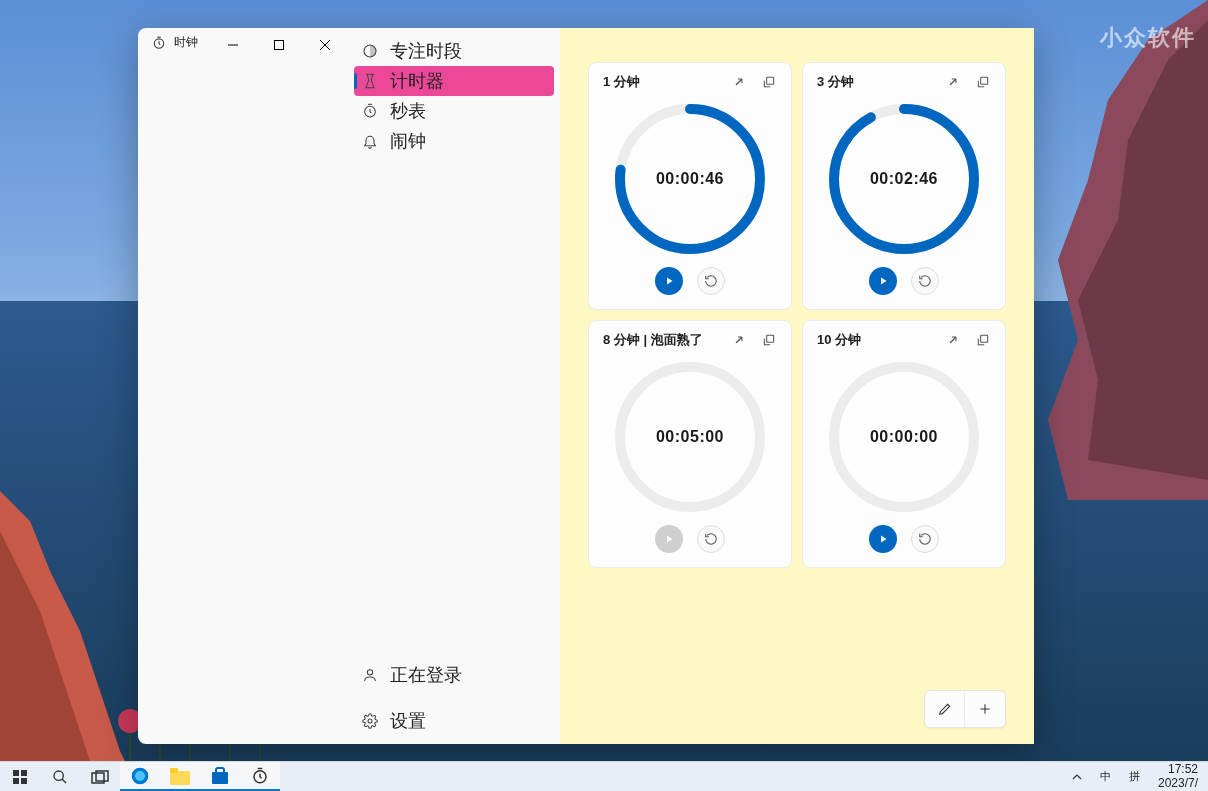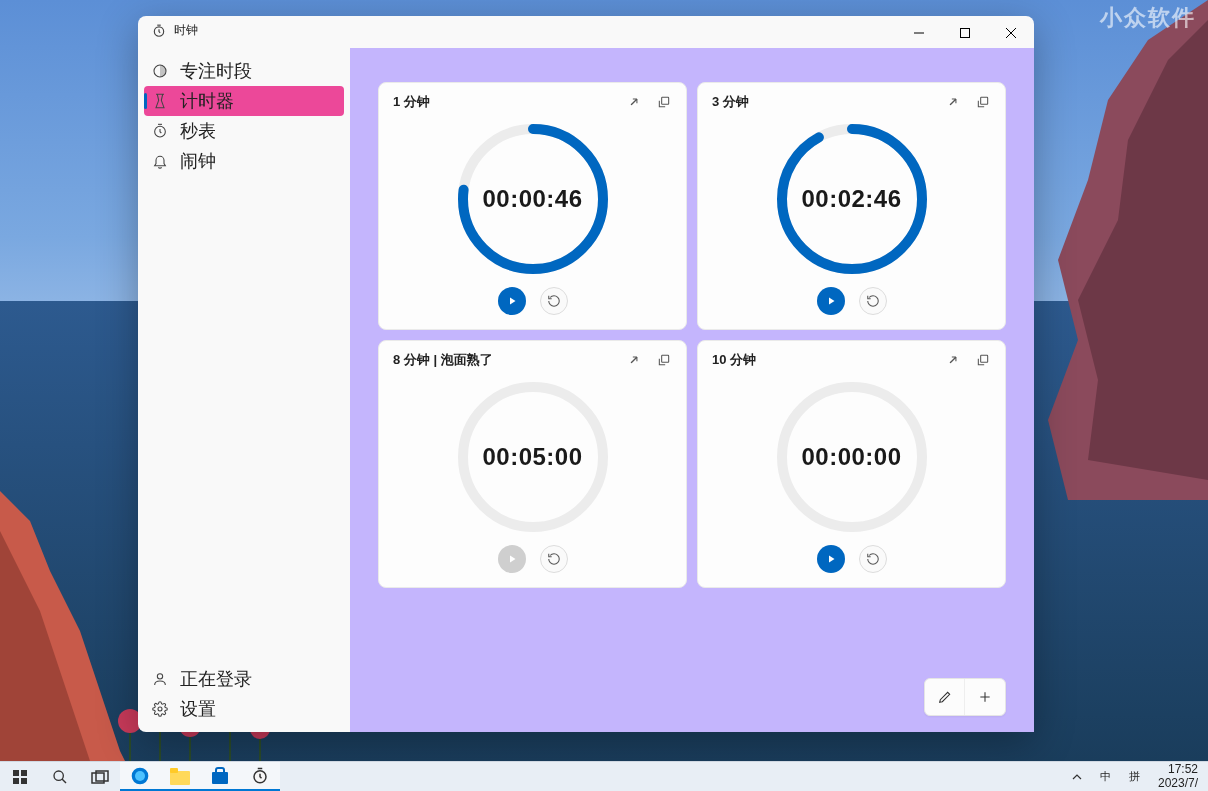--- a/index.html
+++ b/index.html
@@ -7,26 +7,26 @@
 
 .desktop {
   position: absolute; inset: 0;
   background: linear-gradient(180deg, #5c8fd6 0%, #7aa8e0 30%, #a5c4ea 50%, #c8ddef 100%);
 }
 .mountain-right { position: absolute; right: 0; top: 0; width: 180px; height: 500px; }
 .mountain-left { position: absolute; left: 0; bottom: 0; width: 140px; height: 400px; }
 .ocean { position: absolute; bottom: 30px; left: 0; right: 0; height: 460px; background: linear-gradient(180deg, #2d5a8f 0%, #1a3d5c 100%); }
 .flowers { position: absolute; bottom: 30px; left: 100px; width: 200px; height: 120px; }
 
-.watermark { position: absolute; top: 3px; right: 12px; font-size: 22px; font-weight: 600; color: rgba(255,255,255,0.6); letter-spacing: 2px; }
+.watermark { position: absolute; top: 23px; right: 12px; font-size: 22px; font-weight: 600; color: rgba(255,255,255,0.6); letter-spacing: 2px; }
 
 .window {
-  position: absolute; top: 16px; left: 138px; width: 896px; height: 716px;
+  position: absolute; top: 28px; left: 138px; width: 896px; height: 716px;
   background: #f9f9f9; border-radius: 8px; box-shadow: 0 10px 40px rgba(0,0,0,0.3);
-  display: flex; flex-direction: column;
+  display: flex; flex-direction: row;
 }
 
 .titlebar { height: 32px; display: flex; align-items: flex-start; padding: 2px 0 0 0; }
 .titlebar-left { display: flex; align-items: center; gap: 8px; padding: 4px 12px 0 14px; font-size: 12px; color: #222; }
 .win-controls { margin-left: auto; display: flex; }
 .win-btn { width: 46px; height: 30px; display: flex; align-items: center; justify-content: center; cursor: pointer; }
 
 .body { flex: 1; display: flex; overflow: hidden; }
 
 .sidebar { width: 212px; display: flex; flex-direction: column; padding: 8px 6px 8px 6px; }
@@ -34,39 +34,39 @@
 .nav-item {
   display: flex; align-items: center; gap: 12px; height: 30px; padding: 0 10px 0 8px;
   border-radius: 4px; font-size: 18px; color: #222; cursor: pointer; position: relative;
 }
 .nav-item.active { background: #ec4899; }
 .nav-item.active::before {
   content: ""; position: absolute; left: 0; top: 7px; bottom: 7px; width: 3px;
   background: #0067c0; border-radius: 2px;
 }
 .nav-icon { width: 16px; height: 16px; display: flex; align-items: center; justify-content: center; color: #444; }
-.sidebar-bottom { display: flex; flex-direction: column; gap: 0; }
-
-.content { flex: 1; padding: 34px 28px 16px 28px; display: flex; flex-direction: column; background: #c4b5fd; }
+.sidebar-bottom { display: flex; flex-direction: column; gap: 16px; }
+
+.content { flex: 1; padding: 34px 28px 16px 28px; display: flex; flex-direction: column; background: #fef9c3; }
 .timer-grid { display: grid; grid-template-columns: 1fr 1fr; gap: 10px; }
 .timer-card {
   background: #fdfdfd; border: 1px solid #eaeaea; border-radius: 8px; height: 248px;
   display: flex; flex-direction: column; padding: 10px 14px 14px 14px; position: relative;
 }
 .card-header { display: flex; align-items: center; }
 .card-title { font-size: 13px; font-weight: 600; color: #222; }
 .card-actions { margin-left: auto; display: flex; gap: 14px; color: #555; }
 .card-act { width: 16px; height: 16px; cursor: pointer; display: flex; align-items: center; justify-content: center; }
 
 .dial-wrap { flex: 1; display: flex; align-items: center; justify-content: center; position: relative; margin-top: -6px; }
 .dial { position: relative; width: 160px; height: 160px; }
 .dial svg { position: absolute; inset: 0; transform: rotate(-90deg); }
 .dial-time {
   position: absolute; inset: 0; display: flex; align-items: center; justify-content: center;
-  font-size: 24px; font-weight: 600; color: #1a1a1a; letter-spacing: 0.5px;
+  font-size: 16px; font-weight: 600; color: #1a1a1a; letter-spacing: 0.5px;
 }
 
 .card-controls { display: flex; justify-content: center; align-items: center; gap: 14px; margin-top: -6px; }
 .play-btn {
   width: 28px; height: 28px; border-radius: 50%; display: flex; align-items: center; justify-content: center;
   cursor: pointer; color: white;
 }
 .play-btn.primary { background: #0067c0; }
 .play-btn.disabled { background: #cfcfcf; }
 .reset-btn {

